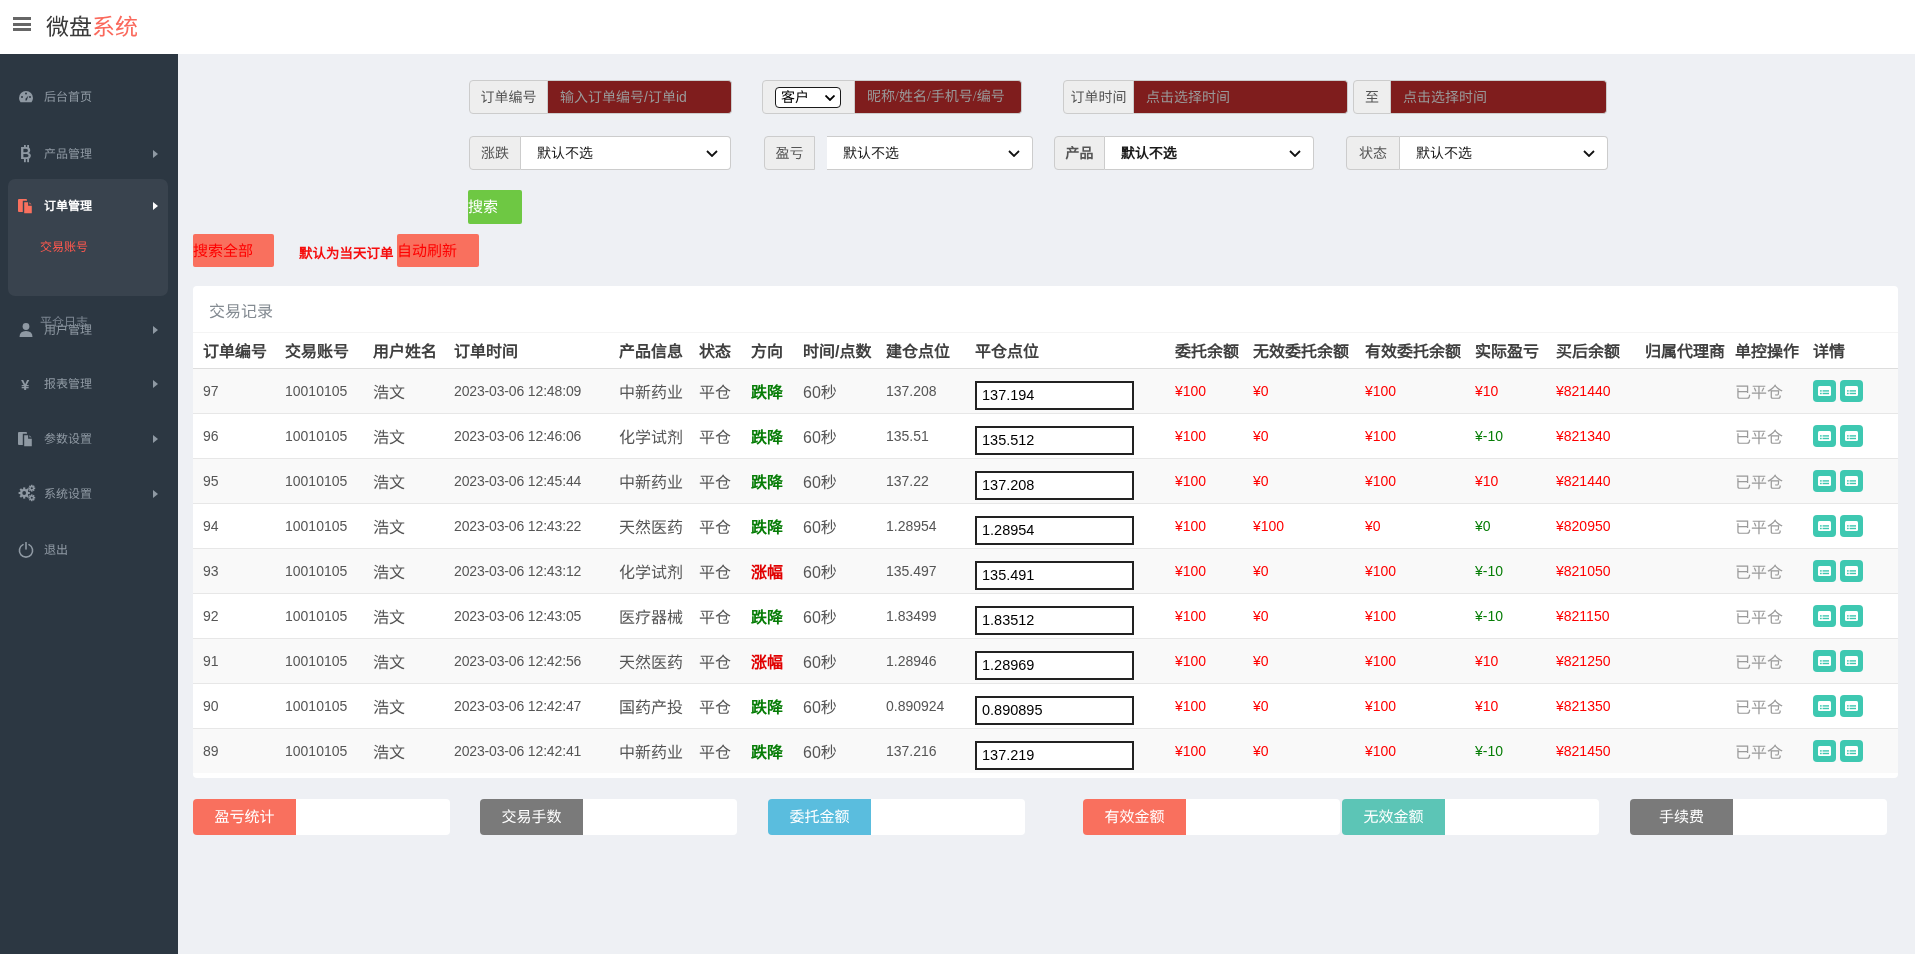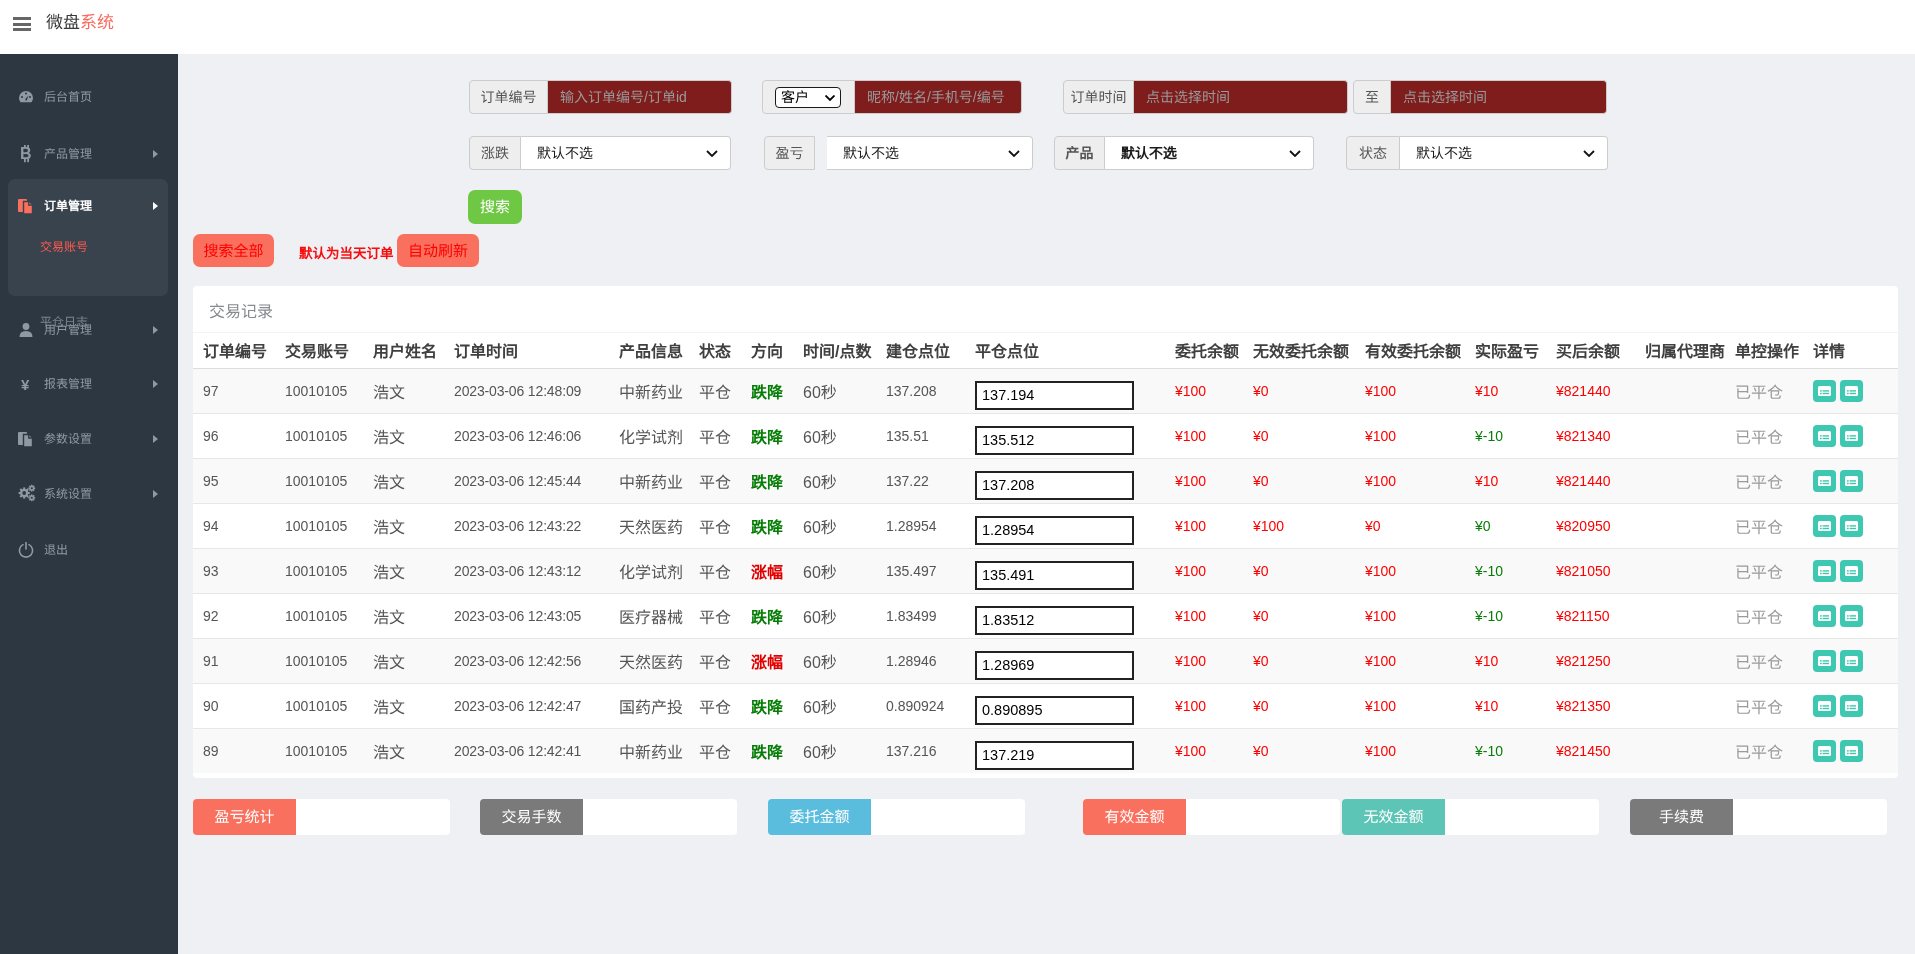--- a/index.html
+++ b/index.html
@@ -2,41 +2,41 @@
 <html lang="zh-CN"><head>
 <meta charset="utf-8">
 <title>微盘系统</title>
 <style>
 * { margin:0; padding:0; box-sizing:border-box; }
 html,body { width:1915px; height:954px; overflow:hidden; font-family:"Liberation Sans",sans-serif; }
 body { position:relative; background:#eef0f4; }
 .header { position:absolute; left:0; top:0; width:1915px; height:54px; background:#fff; z-index:5; }
 .burger { position:absolute; left:13px; top:17px; width:18px; height:14px; }
 .burger span { display:block; height:3px; background:#666; margin-bottom:2.5px; }
-.logo { position:absolute; left:46px; top:8px; font-size:17px; color:#3a3a3a; letter-spacing:0px; }
+.logo { position:absolute; left:46px; top:8px; font-size:23px; color:#3a3a3a; letter-spacing:0px; }
 .logo b { color:#fa695c; font-weight:normal; }
 .sidebar { position:absolute; left:0; top:54px; width:178px; height:900px; background:#2c3742; }
 .agroup { position:absolute; left:8px; top:125px; width:160px; height:117px; background:#39434e; border-radius:7px; }
 .mi { position:absolute; left:0; width:178px; height:24px; color:#8f99a3; font-size:12px; line-height:24px; }
 .mi .ic { position:absolute; left:18px; top:4px; width:16px; height:16px; }
 .mi .tx { position:absolute; left:44px; }
 .mi .ar { position:absolute; left:153px; top:8px; width:0; height:0; border-left:5px solid #8f99a3; border-top:4px solid transparent; border-bottom:4px solid transparent; }
 .mi.on { color:#fff; font-weight:bold; }
 .mi.on .ar { border-left-color:#fff; }
 .smi { position:absolute; left:40px; font-size:12px; color:#7c8692; height:16px; line-height:16px; }
 .smi.on { color:#fb584e; }
 .content { position:absolute; left:178px; top:54px; width:1737px; height:900px; background:#eef0f4; }
 
 .fg { position:absolute; height:34px; display:flex; }
 .addon { background:#eee; border:1px solid #ccc; color:#555; font-size:14px; text-align:center; line-height:32px; border-radius:4px 0 0 4px; flex:none; }
 .fin { background:#7f1d1d; border:1px solid #ccc; border-left:none; border-radius:0 4px 4px 0; font-size:14px; white-space:nowrap; overflow:hidden; color:#999; line-height:32px; padding-left:12px; flex:none; }
 .fsel { position:relative; background:#fff; border:1px solid #ccc; border-left:none; border-radius:0 4px 4px 0; font-size:14px; white-space:nowrap; color:#1a1a1a; line-height:32px; padding-left:16px; flex:none; }
 .caret { position:absolute; right:14px; top:13px; width:10px; height:6px; }
 .caret svg { display:block; }
-.btn { position:absolute; border-radius:7px; color:#fff; font-size:15px; text-align:center; white-space:nowrap; }
+.btn { position:absolute; border-radius:2px; color:#fff; font-size:15px; white-space:nowrap; }
 .btn.green { background:#6ec843; }
 .btn.red { background:#f9705e; }
 .redtext { position:absolute; color:#f60d0d; font-weight:bold; font-size:13.5px; white-space:nowrap; }
 
 .panel { position:absolute; left:193px; top:286px; width:1705px; height:492px; background:#fff; border-radius:4px; }
 .ptitle { position:absolute; left:16px; top:12px; font-size:16px; color:#848b92; }
 .phead-line { position:absolute; left:0; top:46px; width:1705px; height:1px; background:#f4f4f4; }
 table.tb { position:absolute; left:0; top:47px; width:1705px; border-collapse:collapse; table-layout:fixed; }
 .tb th { text-align:left; font-size:16px; color:#404040; padding:0 0 0 10px; height:35px; font-weight:bold; border-bottom:1px solid #ddd; }
 .tb td { text-align:left; font-size:16px; color:#555; padding:0 0 0 10px; height:45px; border-top:1px solid #e7e7e7; }
@@ -170,21 +170,21 @@
 <div class="fg" style="left:469px; top:80px;">
   <div class="addon" style="width:79px;">订单编号</div>
   <div class="fin" style="width:184px;">输入订单编号/订单id</div>
 </div>
 <div class="fg" style="left:762px; top:80px;">
   <div class="addon" style="width:93px; position:relative;">
     <div style="position:absolute; left:12px; top:6px; width:66px; height:21px; background:#fff; border:1.5px solid #1a1a1a; border-radius:4px; font-size:14px; color:#000; line-height:19px; text-align:left; padding-left:5px;">客户<svg style="position:absolute; right:5px; top:7px;" width="10" height="6" viewBox="0 0 10 6">
           <path d="M0.5 0.5 L5 5 L9.5 0.5" fill="none" stroke="#000" stroke-width="1.8"></path>
         </svg></div>
   </div>
-  <div class="fin" style="width:167px;">昵称/姓名/手机号/编号</div>
+  <div class="fin" style="width:167px;font-family:Liberation Serif, serif;">昵称/姓名/手机号/编号</div>
 </div>
 <div class="fg" style="left:1063px; top:80px;">
   <div class="addon" style="width:71px;">订单时间</div>
   <div class="fin" style="width:214px;">点击选择时间</div>
 </div>
 <div class="fg" style="left:1353px; top:80px;">
   <div class="addon" style="width:38px;">至</div>
   <div class="fin" style="width:216px;">点击选择时间</div>
 </div>
 

